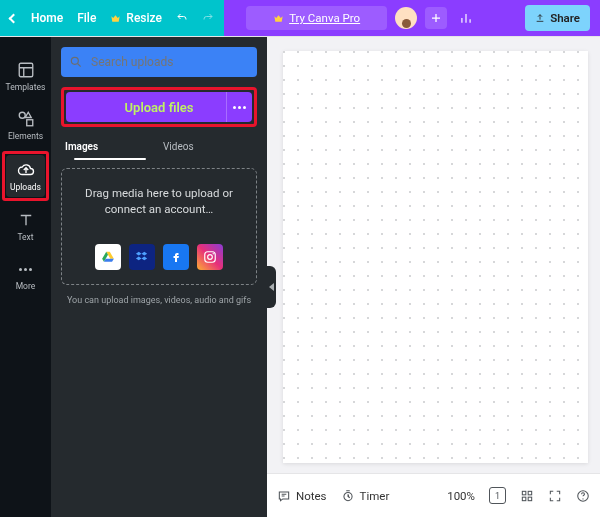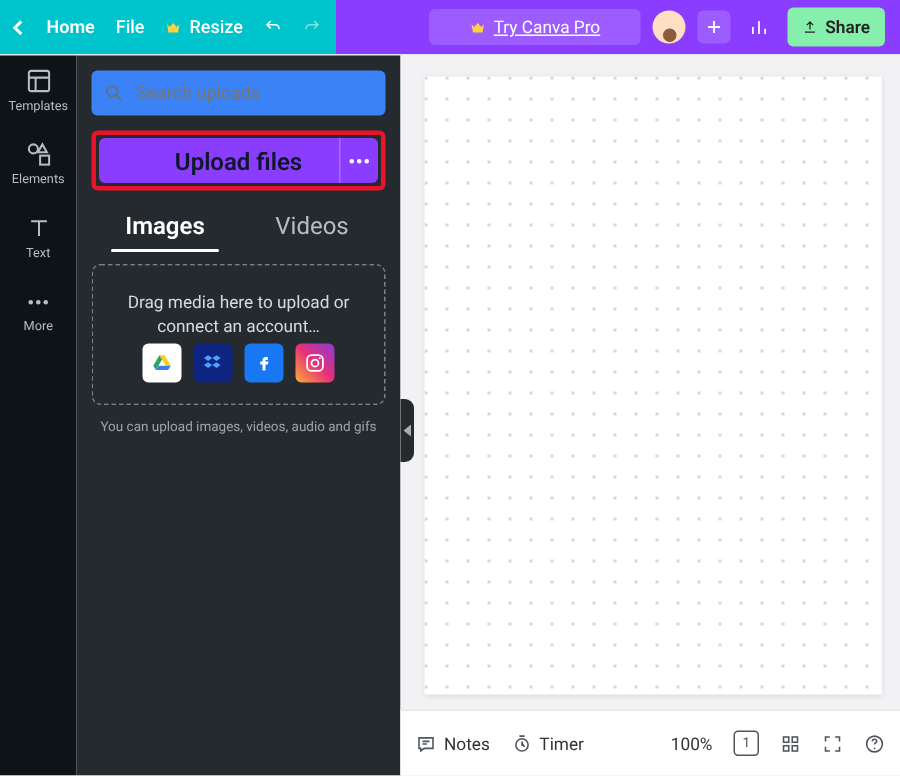--- a/index.html
+++ b/index.html
@@ -23,48 +23,48 @@
   .tb-link{color:#fff;font-size:12px;font-weight:600;display:flex;align-items:center;gap:5px;}
   .tb-link.small{font-size:12px;font-weight:500;}
   .chev{width:7px;height:7px;border-left:2px solid #fff;border-bottom:2px solid #fff;transform:rotate(45deg);}
   .crown{width:11px;height:11px;color:#ffd23f;}
   .undo,.redo{width:12px;height:12px;}
   .try-pro{background:rgba(255,255,255,.16);padding:5px 27px;border-radius:4px;color:#fff;font-size:11.5px;display:flex;align-items:center;gap:5px;text-decoration:underline;}
   .avatar{width:22px;height:22px;border-radius:50%;background:#ffe0c2;display:flex;align-items:flex-end;justify-content:center;overflow:hidden;}
   .avatar .head{width:9px;height:9px;border-radius:50%;background:#8a5b3c;margin-bottom:1px;}
   .plus-btn{width:22px;height:22px;border-radius:4px;background:rgba(255,255,255,.16);display:flex;align-items:center;justify-content:center;color:#fff;font-size:14px;}
   .chart-btn{width:22px;height:22px;display:flex;align-items:center;justify-content:center;color:#fff;}
-  .share-btn{background:#86efac;color:#222;font-size:11.5px;font-weight:600;padding:6px 10px;border-radius:4px;display:flex;align-items:center;gap:5px;}
+  .share-btn{background:#7dd3fc;color:#222;font-size:11.5px;font-weight:600;padding:6px 10px;border-radius:4px;display:flex;align-items:center;gap:5px;margin-left:40px;}
   .up-arrow{width:10px;height:10px;}
   
   .main{flex:1;display:flex;min-height:0;}
   
-  .rail{width:51px;background:var(--dark0);display:flex;flex-direction:column;align-items:center;padding-top:0;}
+  .rail{width:51px;background:var(--dark0);display:flex;flex-direction:column;align-items:center;padding-top:16px;}
   .rail-item{width:45px;height:47px;display:flex;flex-direction:column;align-items:center;justify-content:center;gap:3px;color:var(--text-muted);font-size:8.5px;border-radius:4px;margin-bottom:2px;}
   .rail-item.active{background:var(--dark2);color:#fff;}
   .rail-hl{border:3px solid var(--red);padding:1px;border-radius:3px;margin-bottom:2px;}
   .rail-hl .rail-item{margin-bottom:0;width:39px;height:42px;}
   .rail-item .icon-wrap{width:18px;height:18px;display:flex;align-items:center;justify-content:center;}
   .dots3{display:flex;gap:2px;}
   .dots3 span{width:3px;height:3px;border-radius:50%;background:var(--text-muted);}
   
   .panel{width:216px;background:var(--dark2);display:flex;flex-direction:column;padding:10px;gap:10px;}
   .search{height:30px;background:#3b82f6;border-radius:4px;display:flex;align-items:center;padding:0 8px;gap:6px;}
   .search input{border:none;outline:none;flex:1;font-size:12px;background:transparent;}
   .mag{width:14px;height:14px;color:#6b6e71;}
   .upload-wrap{border:3px solid var(--red);border-radius:4px;padding:2px;}
   .upload-btn{height:30px;background:var(--purple);border-radius:4px;display:flex;align-items:center;justify-content:center;position:relative;}
-  .upload-btn-label{color:#0f172a;font-size:16px;font-weight:600;}
+  .upload-btn-label{color:#bef264;font-size:13px;font-weight:600;}
   .upload-more{position:absolute;right:0;top:0;height:100%;width:26px;border-left:1px solid rgba(255,255,255,.25);display:flex;align-items:center;justify-content:center;gap:2px;}
   .upload-more span{width:3px;height:3px;border-radius:50%;background:#fff;}
   .tabs{display:flex;gap:8px;justify-content:space-between;padding:0 4px;}
-  .tab{flex:1;text-align:center;font-size:16px;color:var(--text-muted);padding:4px 0 6px;position:relative;}
+  .tab{flex:1;text-align:left;font-size:10px;color:var(--text-muted);padding:4px 0 6px;position:relative;}
   .tab.active{color:#fff;font-weight:600;}
   .tab.active::after{content:"";position:absolute;left:10%;right:10%;bottom:-2px;height:2px;background:#fff;border-radius:1px;}
-  .dropzone{border:1px dashed #7d8286;border-radius:6px;padding:16px 10px 14px;display:flex;flex-direction:column;align-items:center;color:#d8dbdd;font-size:11.5px;text-align:center;gap:4px;}
+  .dropzone{border:1px dashed #7d8286;border-radius:6px;padding:16px 10px 14px;display:flex;flex-direction:column;align-items:center;color:#d8dbdd;font-size:11.5px;text-align:center;gap:27px;}
   .drop-icons{display:flex;gap:8px;}
   .brand-tile{width:26px;height:26px;border-radius:4px;display:flex;align-items:center;justify-content:center;font-size:13px;color:#fff;font-weight:700;}
   .tile-drive{background:#fff;color:#333;}
   .tile-dropbox{background:#0d2481;}
   .tile-fb{background:#1877f2;}
   .tile-ig{background:linear-gradient(45deg,#fdae33,#e73079,#8a3bd6);}
   .hint{color:#9ea4a8;font-size:9px;text-align:center;}
   .panel-grip{position:absolute;left:267px;top:266px;width:9px;height:42px;background:var(--dark2);border-radius:0 6px 6px 0;display:flex;align-items:center;justify-content:center;}
   .panel-grip::after{content:"";width:0;height:0;border-top:4px solid transparent;border-bottom:4px solid transparent;border-right:5px solid #a8adb0;}
   
@@ -145,20 +145,30 @@
     <div class="rail-item">
       <div class="icon-wrap">
           <svg width="18" height="18" viewBox="0 0 24 24">
             <circle cx="7" cy="7" r="4" fill="none" stroke="currentColor" stroke-width="1.8"></circle>
             <rect x="13" y="13" width="8" height="8" fill="none" stroke="currentColor" stroke-width="1.8"></rect>
             <path d="M15 3l4 7h-8z" fill="none" stroke="currentColor" stroke-width="1.8"></path>
           </svg>
         </div>
       <span>Elements</span>
     </div>
+    <div class="rail-hl">
+      <div class="rail-item active">
+        <div class="icon-wrap">
+            <svg width="18" height="18" viewBox="0 0 24 24">
+              <path fill="none" stroke="currentColor" stroke-width="1.8" d="M7 18a5 5 0 010-10 6 6 0 0111 2 4 4 0 010 8H7zM12 9v7M9 12l3-3 3 3"></path>
+            </svg>
+          </div>
+        <span>Uploads</span>
+      </div>
+    </div>
     <div class="rail-item">
       <div class="icon-wrap">
           <svg width="18" height="18" viewBox="0 0 24 24">
             <path stroke="currentColor" stroke-width="1.8" d="M5 6h14M12 6v13"></path>
           </svg>
         </div>
       <span>Text</span>
     </div>
     <div class="rail-item">
       <div class="icon-wrap">

